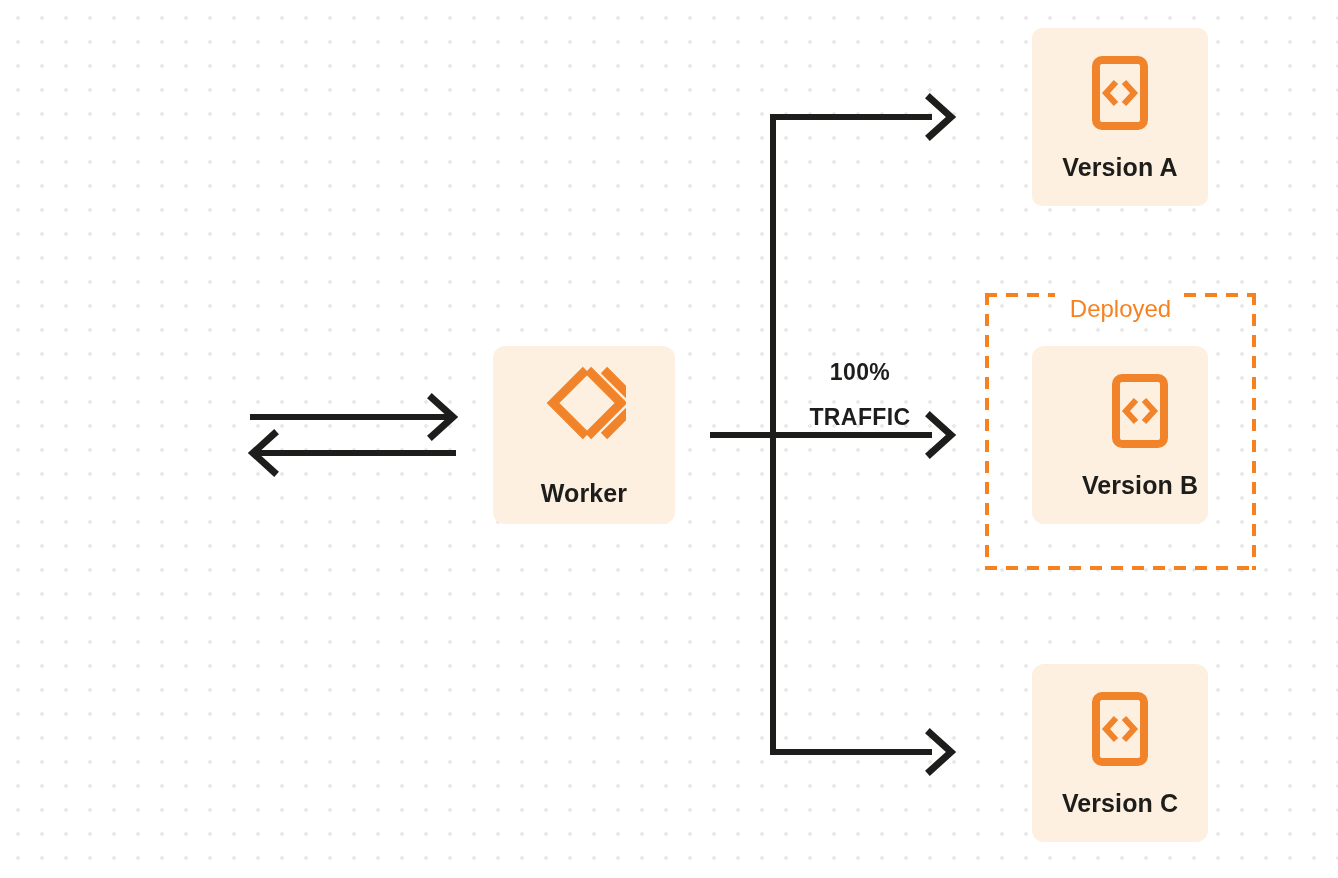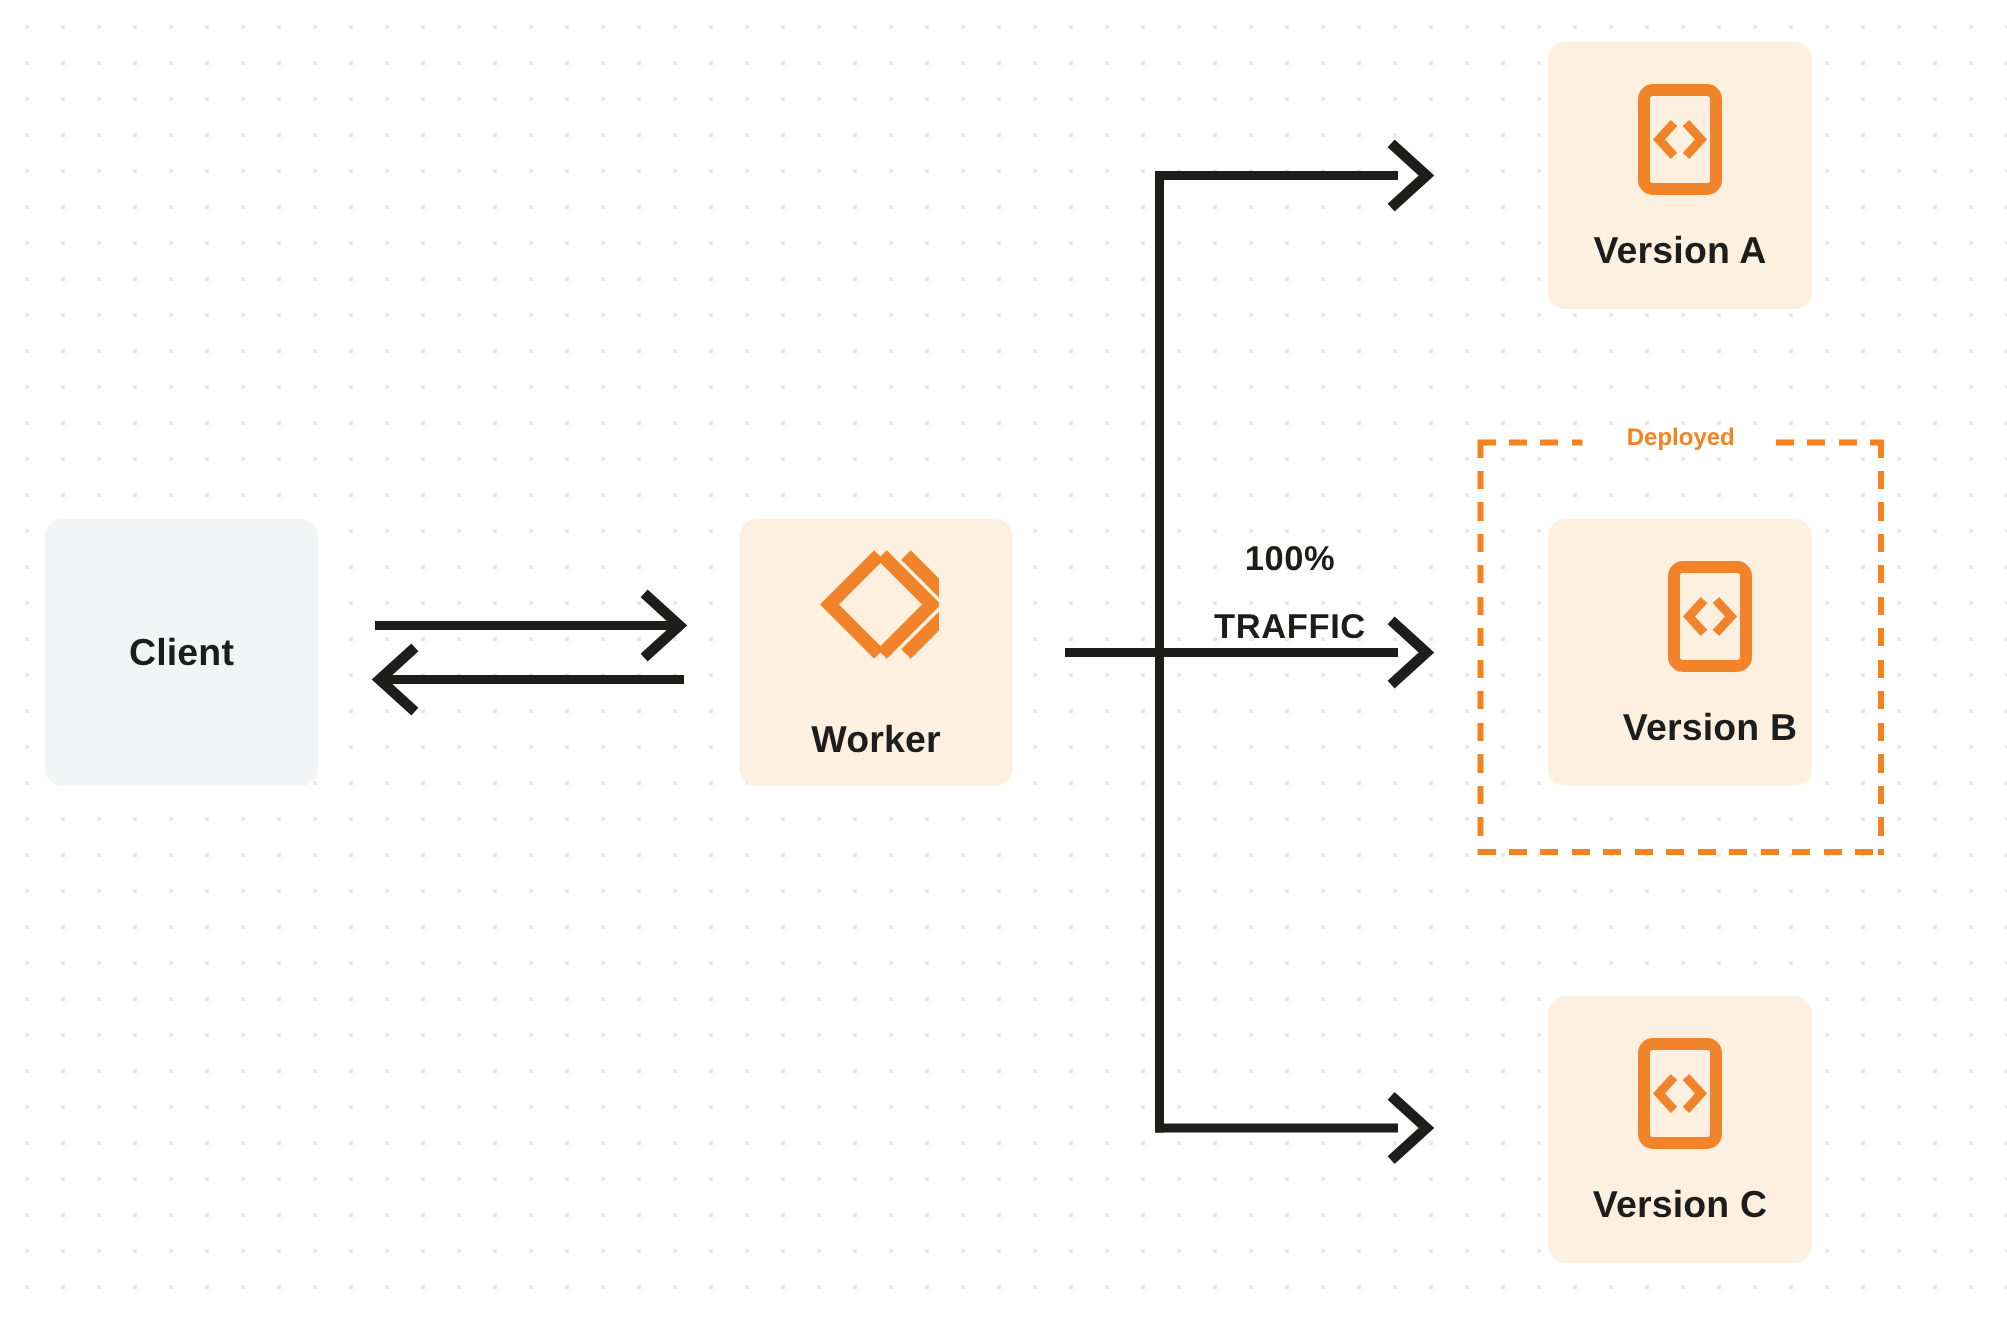--- a/index.html
+++ b/index.html
@@ -53,21 +53,21 @@
     background: #fdf0e0;
   }
   .worker-node .node-label { margin-top: 40px; }
 
   .version-node {
     left: 1032px;
     width: 176px;
     height: 178px;
     background: #fdf0e0;
   }
-  .version-a { top: 28px; }
+  .version-a { top: 28px; border-radius: 10px; }
   .version-b { top: 346px; padding-left: 40px; }
   .version-c { top: 664px; }
   .version-node .node-label { margin-top: 24px; }
 
   
   .icon-code { display: block; }
   .icon-worker { display: block; }
 
   
   .deployed-group {
@@ -92,27 +92,27 @@
   }
   .edge-top-left  { left: 0;   top: 0;   width: 70px; }
   .edge-top-right { right: 0;  top: 0;   width: 72px; }
   .edge-bottom    { left: 0;   bottom: 0; width: 271px; }
   .edge-left      { left: 0;   top: 0;   height: 277px; }
   .edge-right     { right: 0;  top: 0;   height: 277px; }
 
   .deployed-label {
     position: absolute;
     left: 50%;
-    top: 0;
+    top: 16px;
     transform: translate(-50%, -52%);
     padding: 0 10px;
     background: #ffffff;
     color: #f6821f;
-    font-size: 16px;
-    font-weight: bold;
+    font-size: 24px;
+    font-weight: normal;
     white-space: nowrap;
     line-height: 1;
   }
 
   
   .connectors {
     position: absolute;
     left: 0;
     top: 0;
     width: 1338px;
@@ -170,23 +170,20 @@
       <line x1="770" y1="752" x2="932" y2="752" stroke="#1d1d1b" stroke-width="6"></line>
       <polyline points="930,733 951,752 930,771" fill="none" stroke="#1d1d1b" stroke-width="7" stroke-linecap="square" stroke-linejoin="miter"></polyline>
     </g>
   </svg>
 
   <div class="traffic-label">
     <div>100%</div>
     <div>TRAFFIC</div>
   </div>
 
-  <div class="node client-node">
-    <span class="node-label">Client</span>
-  </div>
 
   <div class="node worker-node">
     <span>
       <svg class="icon-worker" width="84" height="76" viewBox="0 0 84 76" aria-hidden="true">
 
         <path d="M44 5 L11 38 L44 71" fill="none" stroke="#f1842a" stroke-width="9" stroke-linecap="butt" stroke-linejoin="miter"></path>
 
         <path d="M46 5 L79 38 L46 71" fill="none" stroke="#f1842a" stroke-width="9" stroke-linecap="butt" stroke-linejoin="miter"></path>
 
         <path d="M62 5 L95 38 L62 71" fill="none" stroke="#f1842a" stroke-width="9" stroke-linecap="butt" stroke-linejoin="miter"></path>

